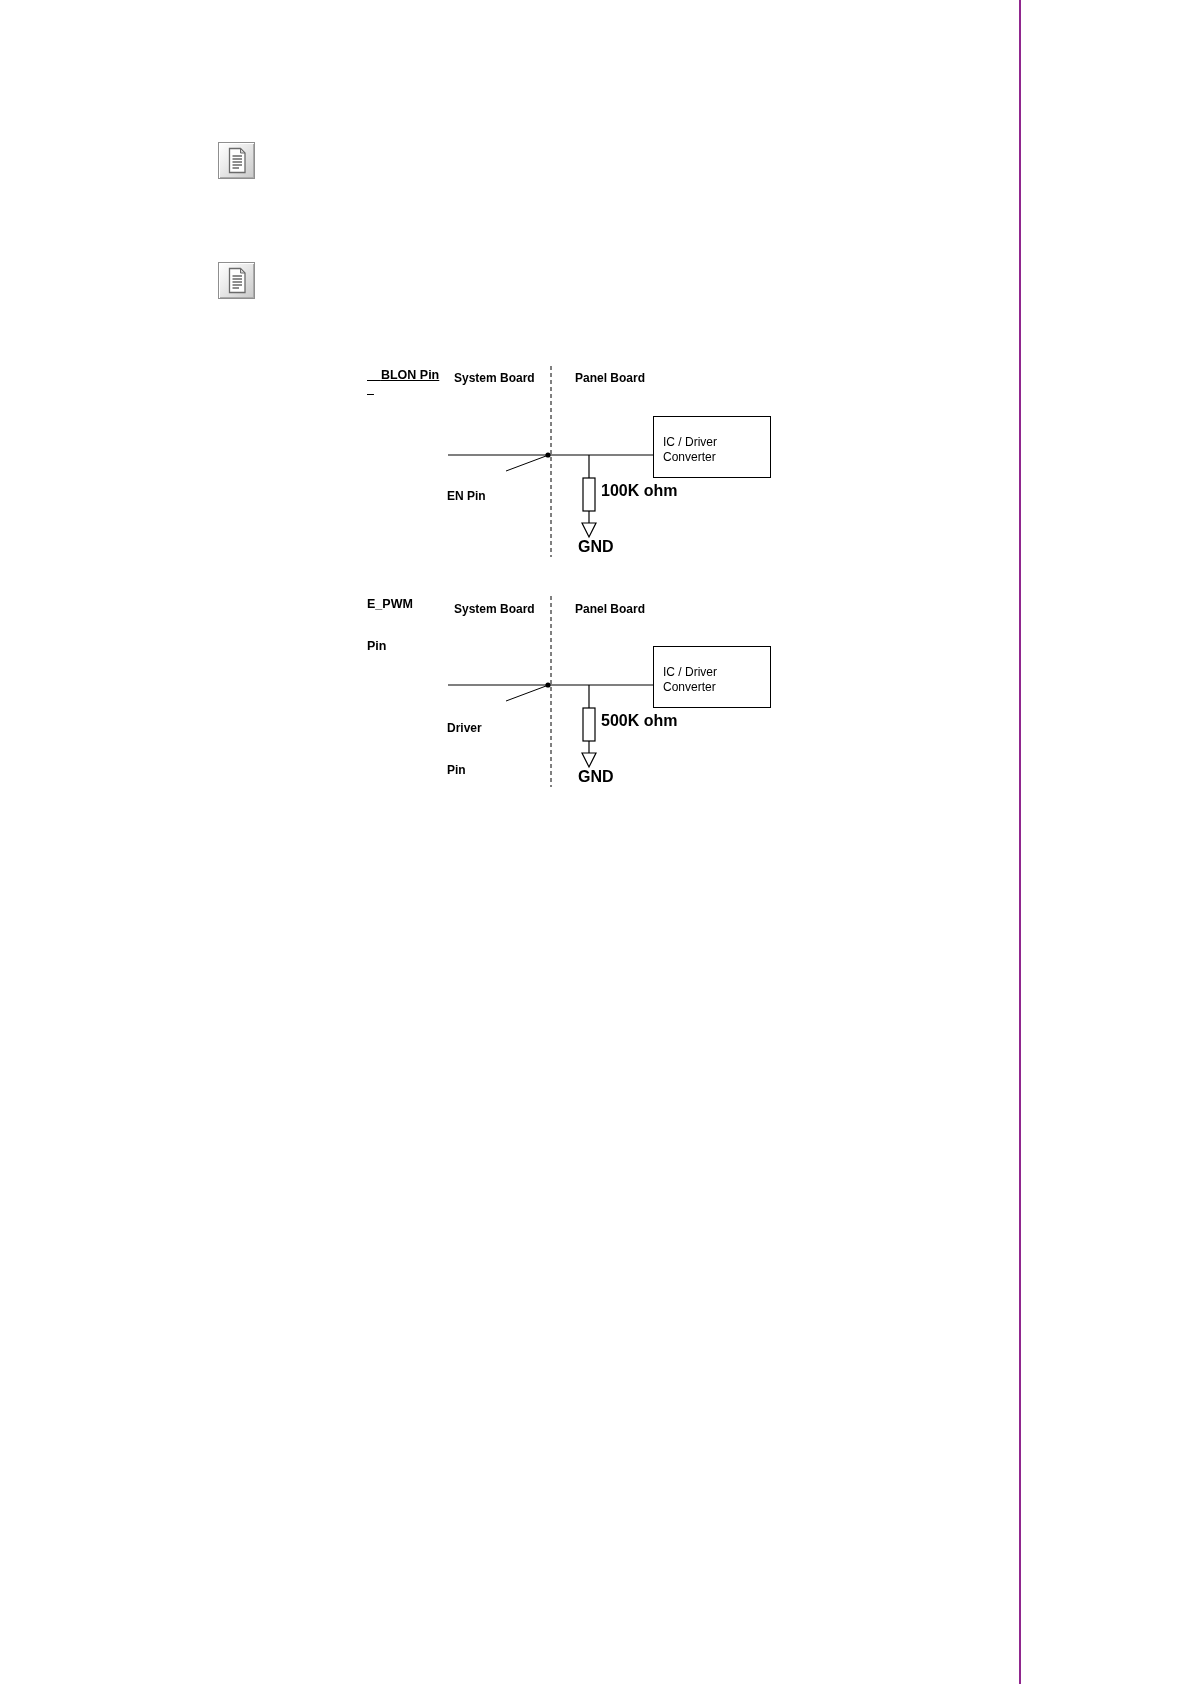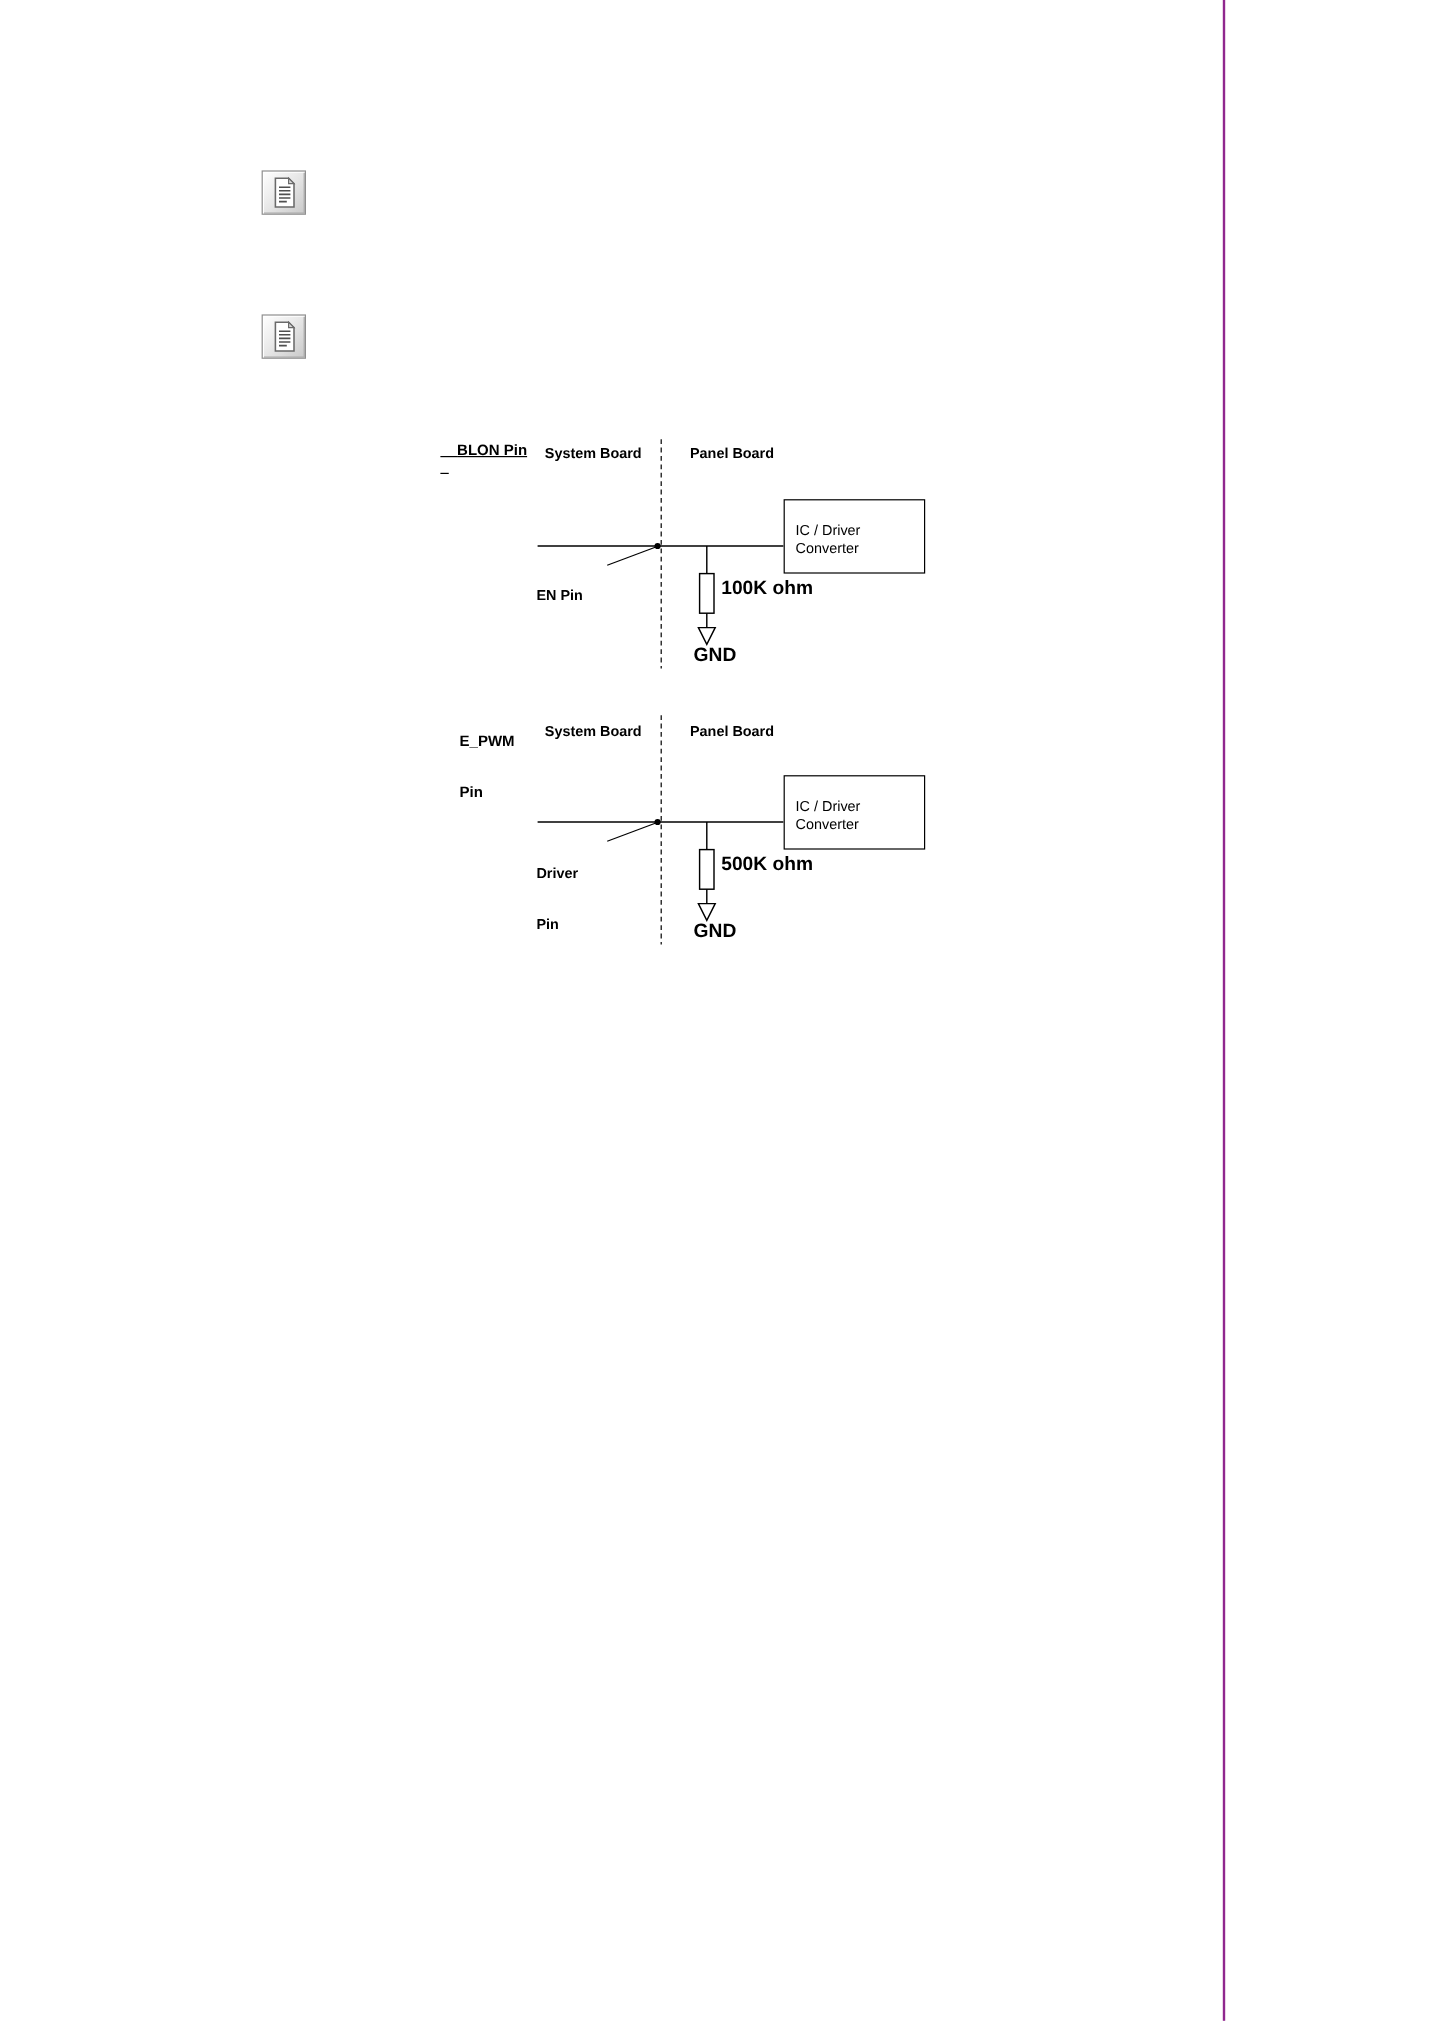--- a/index.html
+++ b/index.html
@@ -127,21 +127,21 @@
 
     <line x1="66" y1="111" x2="106" y2="96" stroke="#000" stroke-width="1"></line>
 
     <line x1="149" y1="95" x2="149" y2="118" stroke="#000" stroke-width="1.2"></line>
     <rect x="143" y="118" width="12" height="33" fill="#fff" stroke="#000" stroke-width="1.2"></rect>
     <line x1="149" y1="151" x2="149" y2="163" stroke="#000" stroke-width="1.2"></line>
 
     <polygon points="142,163 156,163 149,177" fill="#fff" stroke="#000" stroke-width="1.2"></polygon>
   </svg>
 
-  <div class="lbl bold" style="left:367px; top:583px;margin-left:16px;">
+  <div class="lbl bold" style="left:367px; top:569px;">
     <div>E_PWM</div>
     <div>Pin</div>
   </div>
   <div class="lbl" style="left:454px; top:602px;">System Board</div>
   <div class="lbl" style="left:575px; top:602px;">Panel Board</div>
   <div class="lbl" style="left:447px; top:693px;">
     <div>Driver</div>
     <div>Pin</div>
   </div>
   <div class="lbl small" style="left:601px; top:714px;">500K ohm</div>

